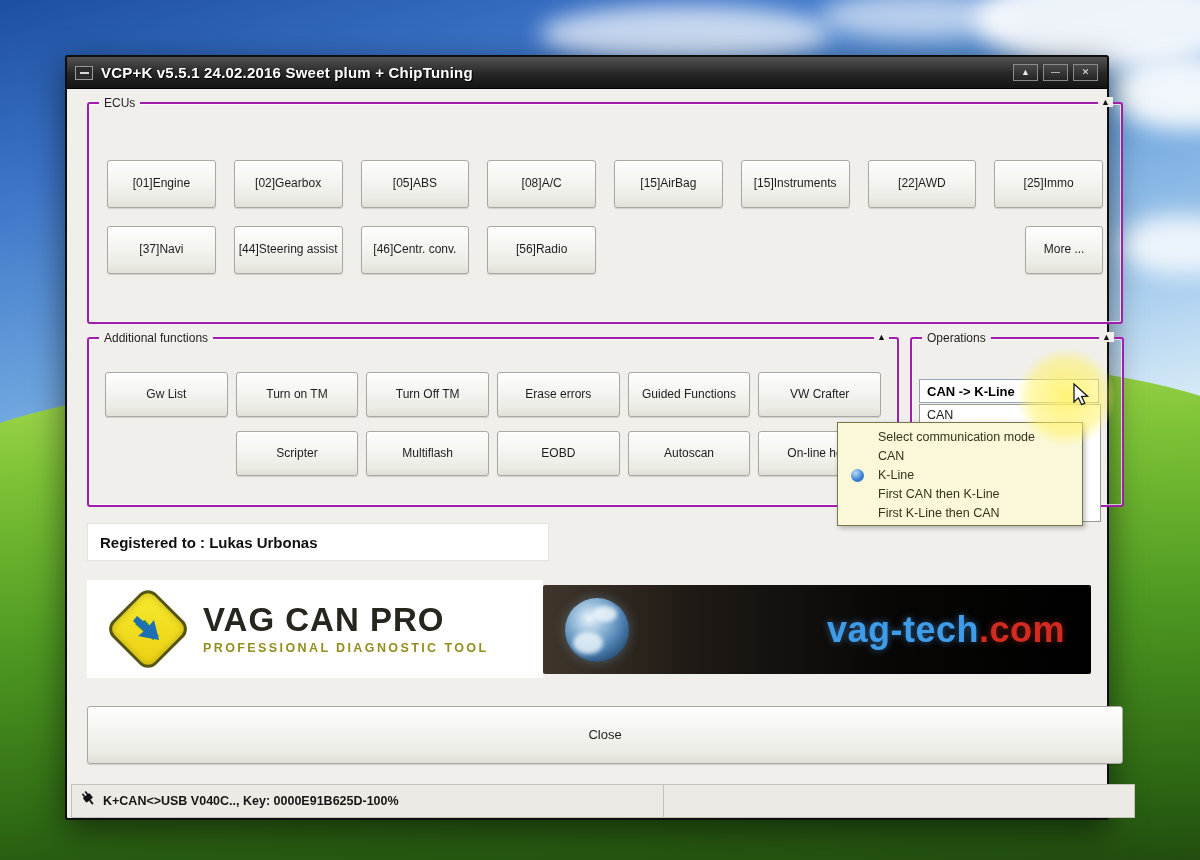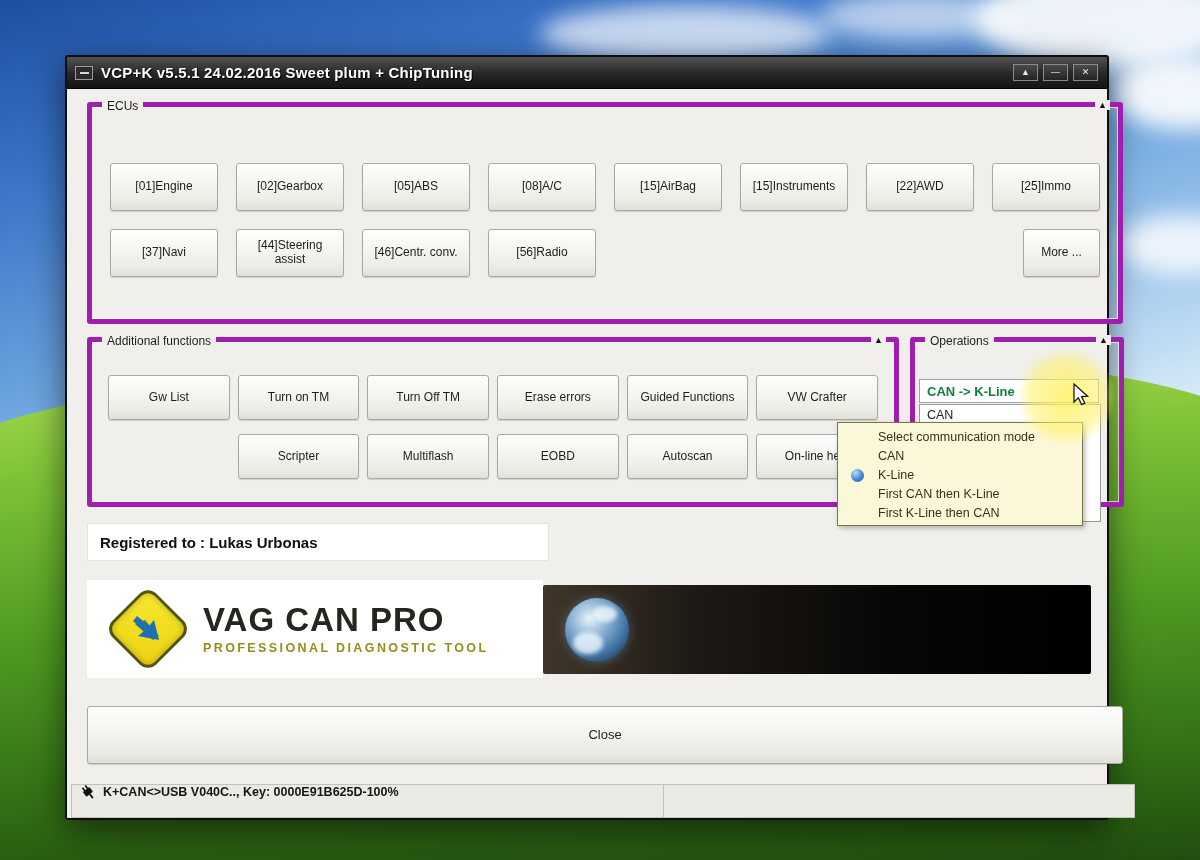--- a/index.html
+++ b/index.html
@@ -31,21 +31,21 @@
   .win-icon i { display:block; width:9px; height:2px; background:#d8d8d8; }
   .title-text { font-weight:bold; font-size:15px; letter-spacing:.2px;
     text-shadow:1px 1px 1px #000; }
   .controls { margin-left:auto; display:flex; gap:5px; margin-right:9px; }
   .ctrl { width:25px; height:17px; border:1px solid #8a8a8a; background:linear-gradient(#4a4a4a,#242424);
     color:#e8e8e8; font-size:9px; line-height:1; display:flex; align-items:center; justify-content:center; cursor:pointer; }
 
   .client { position:absolute; left:0; top:33px; right:0; bottom:0; }
 
   
-  .group { position:absolute; border:5px solid #a21caf; border-radius:3px;
+  .group { position:absolute; border:2px solid #a21caf; border-radius:3px;
     box-shadow:inset 0 0 0 1px rgba(255,255,255,.65); }
   .group-label { position:absolute; top:-8px; left:10px; background:#f0efeb;
     padding:0 5px; font-size:12px; color:#1f1f1f; }
   .group-arrow { position:absolute; top:-7px; right:8px; background:#f0efeb;
     padding:0 3px; font-size:9px; color:#111; cursor:pointer; }
 
   .g-ecus { left:20px; top:12px; width:1036px; height:222px; }
   .g-af   { left:20px; top:247px; width:812px; height:170px; }
   .g-ops  { left:843px; top:247px; width:214px; height:170px; }
 
@@ -63,21 +63,21 @@
   .col8 { grid-column:8;margin-left:31px; }
   .af-row { position:absolute; left:16px; right:16px; display:grid;
     grid-template-columns:repeat(6,1fr); gap:8px; }
   .af-r1 { top:33px; height:45px; }
   .af-r2 { top:92px; height:45px; }
   .col2 { grid-column:2; }
 
   
   .combo { position:absolute; left:852px; top:289px; width:180px; height:24px;
     background:#fff; border:1px solid #94a4b4; display:flex; align-items:center;
-    padding-left:7px; font-weight:bold; color:#15803d; font-size:13px; z-index:20; cursor:pointer; }
+    padding-left:7px; font-weight:bold; color:#000000; font-size:13px; z-index:20; cursor:pointer; }
   .dd-list { position:absolute; left:852px; top:314px; width:182px; height:118px;
     background:#fff; border:1px solid #9a9a94; z-index:25; }
   .dd-item { font-size:12.5px; color:#222; padding:3px 7px; cursor:pointer; }
   .tooltip { position:absolute; left:770px; top:332px; width:246px; height:104px;
     background:#fbf8da; border:1px solid #77774a; box-shadow:2px 2px 5px rgba(0,0,0,.28);
     font-size:12.5px; color:#34341e; padding-top:5px; z-index:30; }
   .tip-row { position:relative; padding-left:40px; height:19px; line-height:19px;
     white-space:nowrap; cursor:pointer; }
   .tip-title { cursor:default; }
   .tip-ball { position:absolute; left:13px; top:3px; width:13px; height:13px;
@@ -116,21 +116,21 @@
   .land.l1 { left:28px; top:8px; width:24px; height:16px; }
   .land.l2 { left:8px; top:34px; width:30px; height:22px; }
   .site { margin-left:auto; margin-right:26px; font-size:36px; font-weight:800; letter-spacing:.5px; white-space:nowrap; }
   .site-blue { color:#3f9ce8; text-shadow:0 0 7px rgba(80,160,240,.55); }
   .site-red { color:#d42b20; text-shadow:0 0 7px rgba(220,60,40,.45); }
 
   
   .close-big { position:absolute; left:20px; top:616px; width:1036px; height:58px; font-size:13px; }
   .statusbar { position:absolute; left:4px; top:694px; width:1064px; height:34px;
     background:#eceae4; border:1px solid #c2c2ba; display:flex; align-items:center; }
-  .status-seg1 { flex:0 0 592px; height:100%; display:flex; align-items:flex-start;
+  .status-seg1 { flex:0 0 592px; height:100%; display:flex; align-items:center;
     gap:7px; padding-left:9px; border-right:1px solid #c2c2ba; }
   .status-text { font-size:12.5px; font-weight:600; color:#161616; white-space:nowrap; }
 </style>
 </head>
 <body>
 
 <div class="desktop">
   <div class="cloud c1"></div>
   <div class="cloud c2"></div>
   <div class="cloud c3"></div>
@@ -236,20 +236,23 @@
       <div class="logo-text">
         <div class="logo-title">VAG CAN PRO</div>
         <div class="logo-sub">PROFESSIONAL DIAGNOSTIC TOOL</div>
       </div>
     </div>
 
     <div class="banner">
       <div class="globe">
         <div class="land l1"></div>
           <div class="land l2"></div>
+      </div>
+      <div class="site">
+        <span class="site-blue">vag-tech</span><span class="site-red">.com</span>
       </div>
     </div>
 
     <button class="btn close-big">Close</button>
 
     <div class="statusbar">
       <div class="status-seg1">
         <span>
           <svg width="15" height="16" viewBox="0 0 15 16">
             <g transform="rotate(-38 7 8)" fill="#111">

